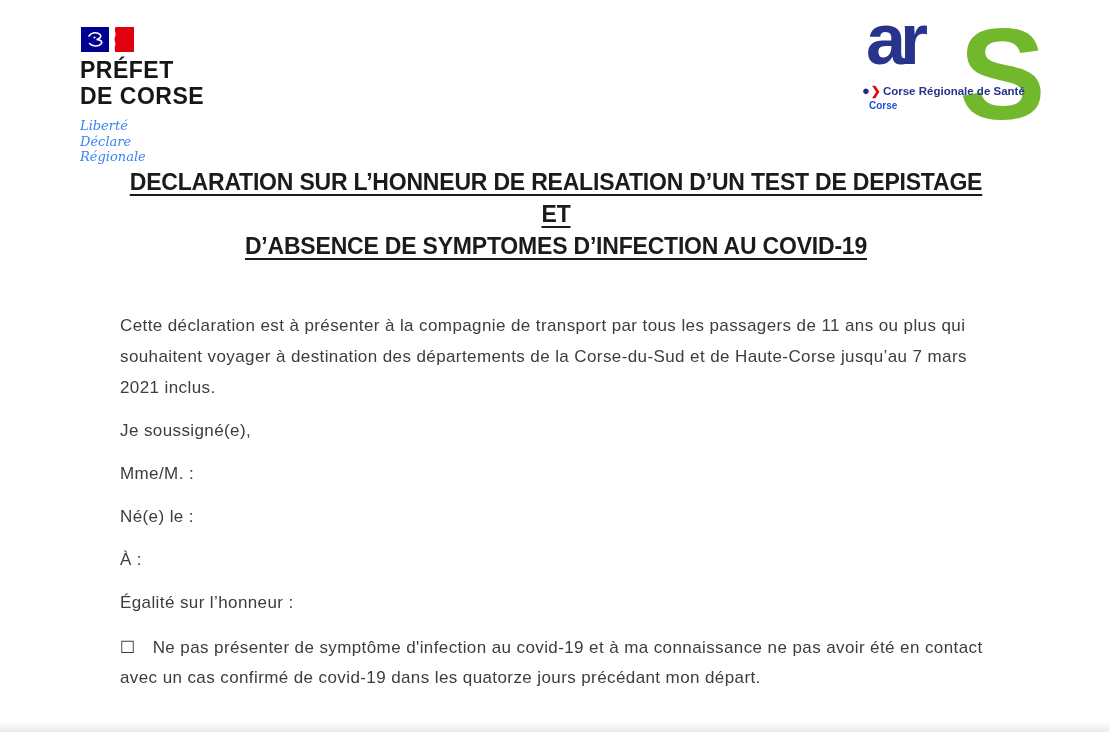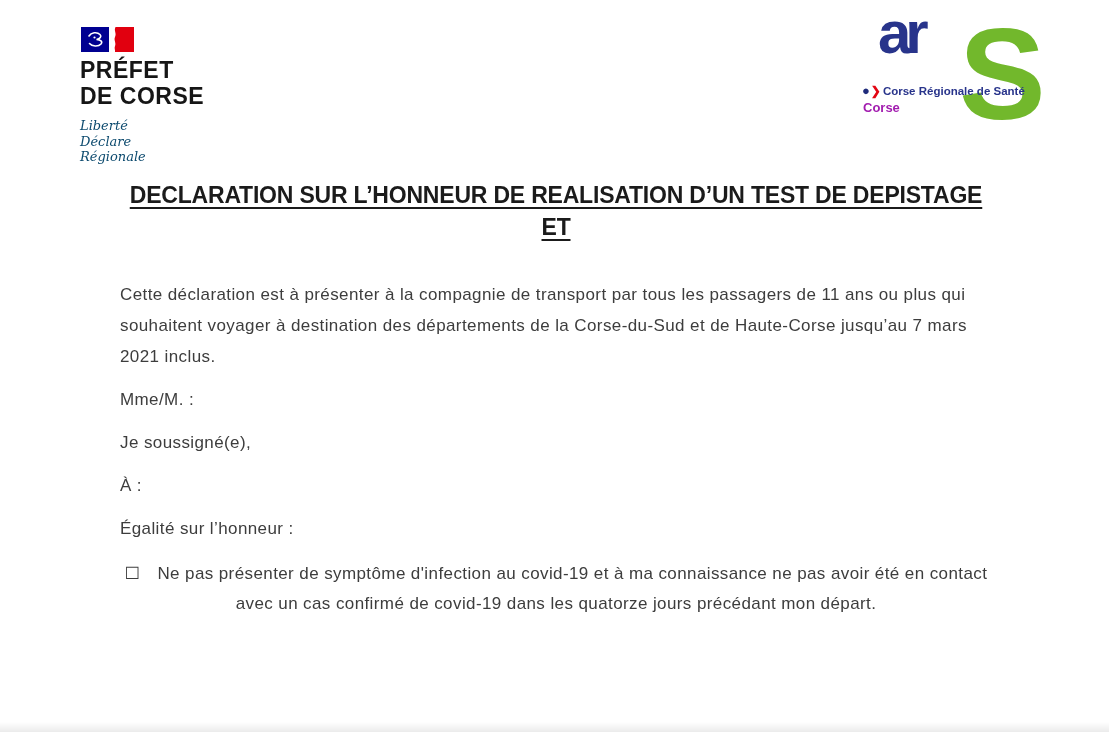--- a/index.html
+++ b/index.html
@@ -29,37 +29,37 @@
     font-weight: 700;
     color: #161616;
     line-height: 26px;
     letter-spacing: 0.5px;
   }
   .motto {
     margin-top: 9px;
     font-family: "DejaVu Serif", serif;
     font-style: italic;
     font-size: 13px;
-    color: #0c4a6e;
+    color: #3b82f6;
     line-height: 15.5px;
   }
 
   
   .ars-logo {
     position: absolute;
     left: 862px;
     top: 25px;
     width: 190px;
     height: 112px;
   }
   .ars-ar {
     position: absolute;
-    left: 16px;
+    left: 4px;
     top: -22px;
-    font-size: 60px;
+    font-size: 72px;
     font-weight: 700;
     color: #28348B;
     letter-spacing: -6px;
     line-height: 1;
   }
   .ars-s {
     position: absolute;
     left: 97px;
     top: -16px;
     font-size: 130px;
@@ -86,32 +86,32 @@
   }
   .ars-chevron {
     color: #E30613;
     font-size: 12px;
     font-weight: 900;
     margin-right: 2px;
     line-height: 1;
   }
   .ars-region {
     position: absolute;
-    left: 1px;
+    left: 7px;
     top: 75px;
-    font-size: 13px;
-    font-weight: 700;
-    color: #a21caf;
+    font-size: 10px;
+    font-weight: 700;
+    color: #1d4ed8;
   }
 
   
   .doc-body {
     position: absolute;
     left: 120px;
-    top: 13px;
+    top: 0;
     width: 872px;
     color: #3d3d3d;
     font-size: 17px;
     letter-spacing: 0.4px;
     line-height: 31px;
   }
   .title {
     margin: 166px 0 0 0;
     text-align: center;
     font-size: 23px;
@@ -119,23 +119,23 @@
     font-weight: 700;
     color: #1b1b1b;
     letter-spacing: -0.2px;
   }
   .title .u {
     text-decoration: underline;
     text-decoration-thickness: 2px;
     text-underline-offset: 4px;
   }
   .doc-body p { margin: 12px 0 0 0; }
-  .doc-body p.intro { margin-top: 36px; }
+  .doc-body p.intro { margin-top: 48px; }
   .check-item { line-height: 30px; }
-  .check-item.first { margin-top: 14px; text-align: center; }
+  .check-item.first { margin-top: 14px; }
   .cb {
     font-family: "DejaVu Sans", sans-serif;
     margin-right: 8px;
     cursor: pointer;
   }
   .cb.gap { margin-right: 17px; }
 
   .bottom-fade {
     position: absolute;
     left: 0;
@@ -176,26 +176,28 @@
       <span class="ars-dot">●</span>
       <span class="ars-chevron">❯</span>
       <span>Corse Régionale de Santé</span>
     </div>
     <div class="ars-region">Corse</div>
   </div>
 
   <main class="doc-body">
     <h1 class="title">
       <span class="u">DECLARATION SUR L’HONNEUR DE REALISATION D’UN TEST DE DEPISTAGE ET</span><br>
+      <span class="u">D’ABSENCE DE SYMPTOMES D’INFECTION AU COVID-19</span>
     </h1>
 
     <p class="intro">Cette déclaration est à présenter à la compagnie de transport par tous les passagers de 11 ans ou plus qui souhaitent voyager à destination des départements de la Corse-du-Sud et de Haute-Corse jusqu’au 7 mars 2021 inclus.</p>
 
+    <p>Je soussigné(e),</p>
     <p>Mme/M. :</p>
-    <p>Je soussigné(e),</p>
+    <p>Né(e) le :</p>
     <p>À :</p>
     <p>Égalité sur l’honneur :</p>
 
     <p class="check-item first">
       <span class="cb gap">☐</span><span>Ne pas présenter de symptôme d'infection au covid-19 et à ma connaissance ne pas avoir été en contact avec un cas confirmé de covid-19 dans les quatorze jours précédant mon départ.</span>
     </p>
 
   </main>
 
   <div class="bottom-fade"></div>

